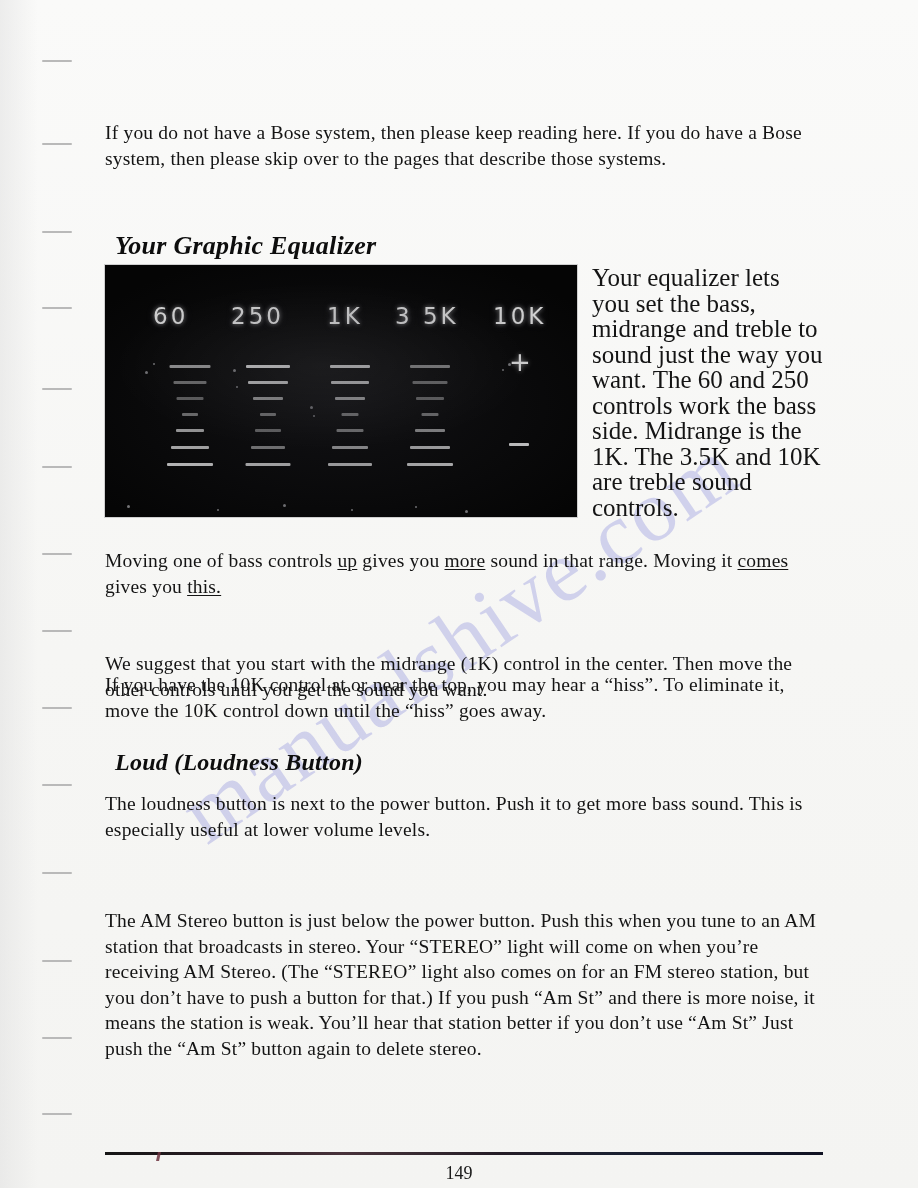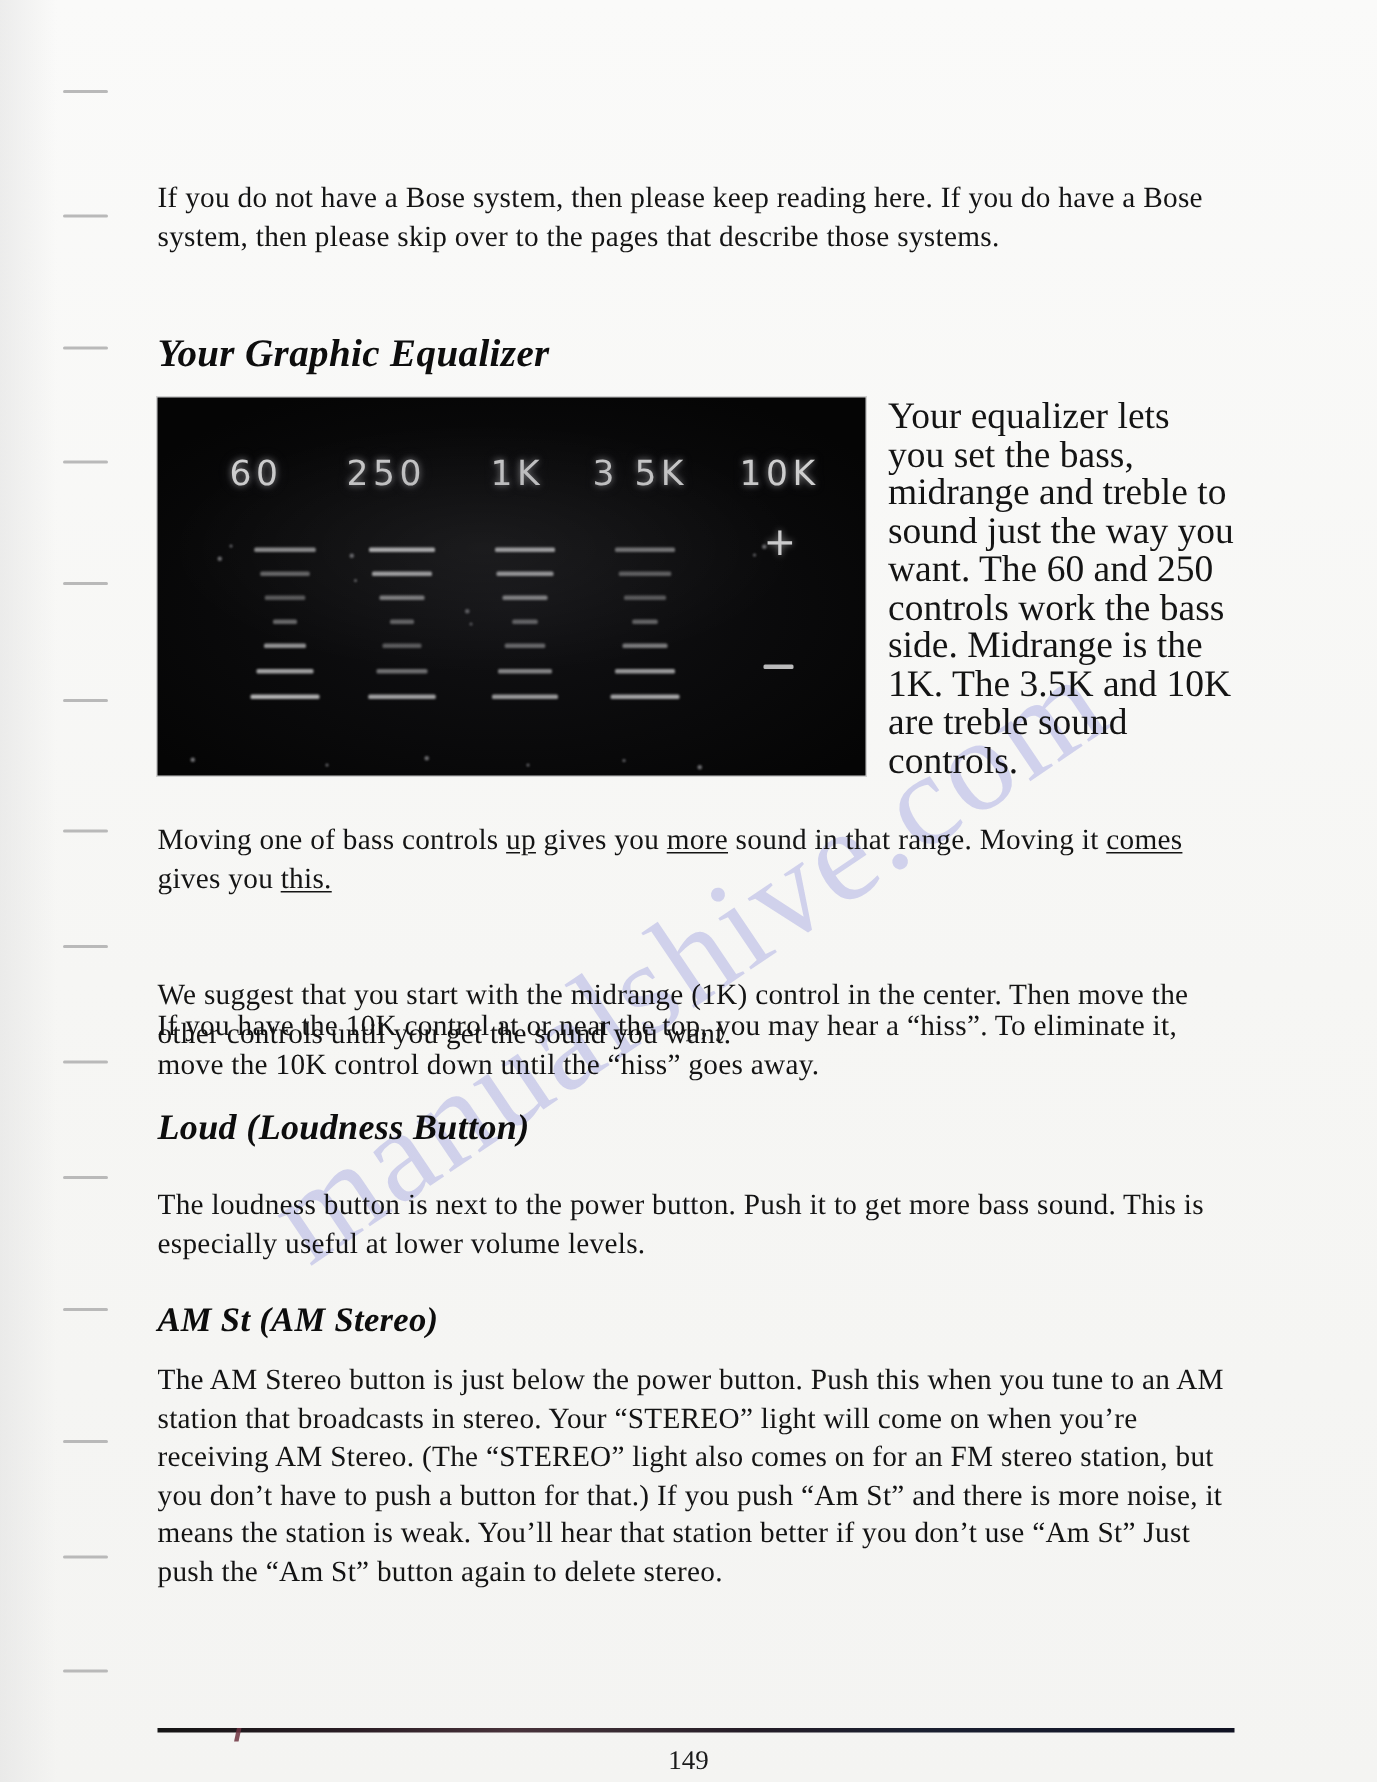--- a/index.html
+++ b/index.html
@@ -77,21 +77,21 @@
     margin: 0;
     font-size: 19.5px;
     line-height: 25.5px;
     color: #141414;
     text-align: left;
     letter-spacing: 0.01em;
   }
   p.body u { text-decoration: underline; text-underline-offset: 2px; }
 
   h2.heading {
-    margin: 0;
+    margin: 10px;
     font-weight: bold;
     font-style: italic;
     color: #0d0d0d;
     letter-spacing: 0.01em;
   }
 
   
   #intro {
     position: absolute;
     left: 0;
@@ -363,21 +363,20 @@
     <p class="body" id="p-moving"><span>Moving one of bass controls </span><u>up</u><span> gives you </span><u>more</u><span> sound in that range. Moving it </span><u>comes</u><span> gives you </span><u>this.</u></p>
 
     <p class="body" id="p-suggest">We suggest that you start with the midrange (1K) control in the center. Then move the other controls until you get the sound you want.</p>
 
     <p class="body" id="p-hiss">If you have the 10K control at or near the top, you may hear a “hiss”. To eliminate it, move the 10K control down until the “hiss” goes away.</p>
 
     <h2 class="heading" id="heading-loud">Loud (Loudness Button)</h2>
 
     <p class="body" id="p-loud">The loudness button is next to the power button. Push it to get more bass sound. This is especially useful at lower volume levels.</p>
 
-    <h2 class="heading" id="heading-amst">AM St (AM Stereo)</h2>
 
     <p class="body" id="p-amst">The AM Stereo button is just below the power button. Push this when you tune to an AM station that broadcasts in stereo. Your “STEREO” light will come on when you’re receiving AM Stereo. (The “STEREO” light also comes on for an FM stereo station, but you don’t have to push a button for that.) If you push “Am St” and there is more noise, it means the station is weak. You’ll hear that station better if you don’t use “Am St” Just push the “Am St” button again to delete stereo.</p>
 
   </div>
 
   <div id="footer-rule"></div>
   <div id="footer-tickmark"></div>
   <div id="page-number">149</div>
 
 </div>

